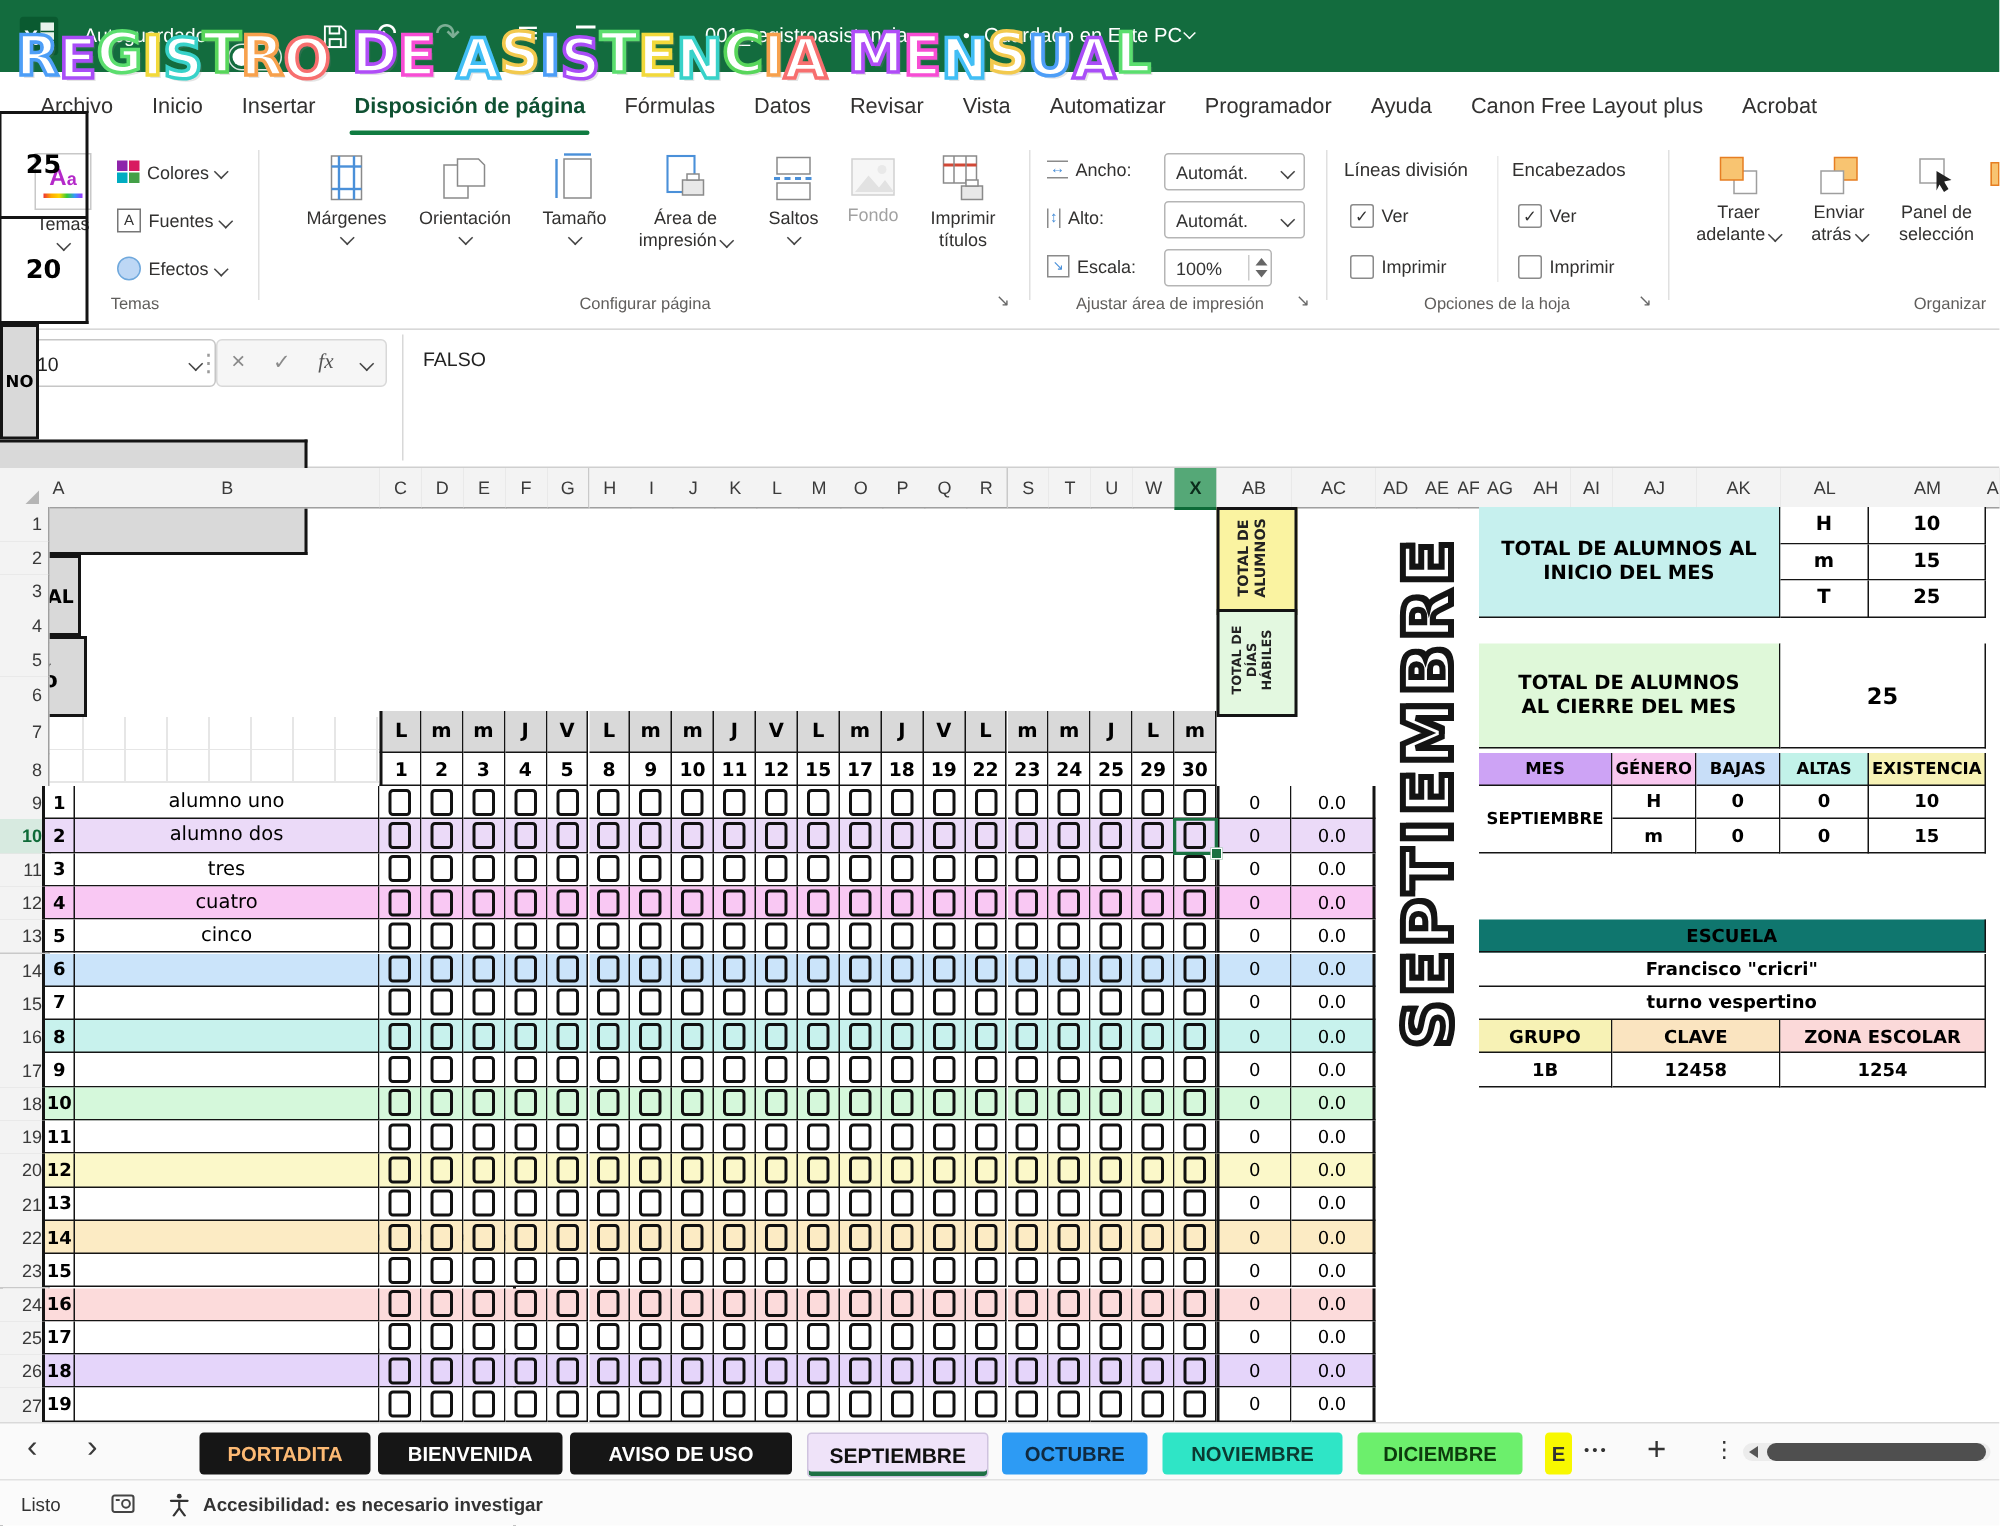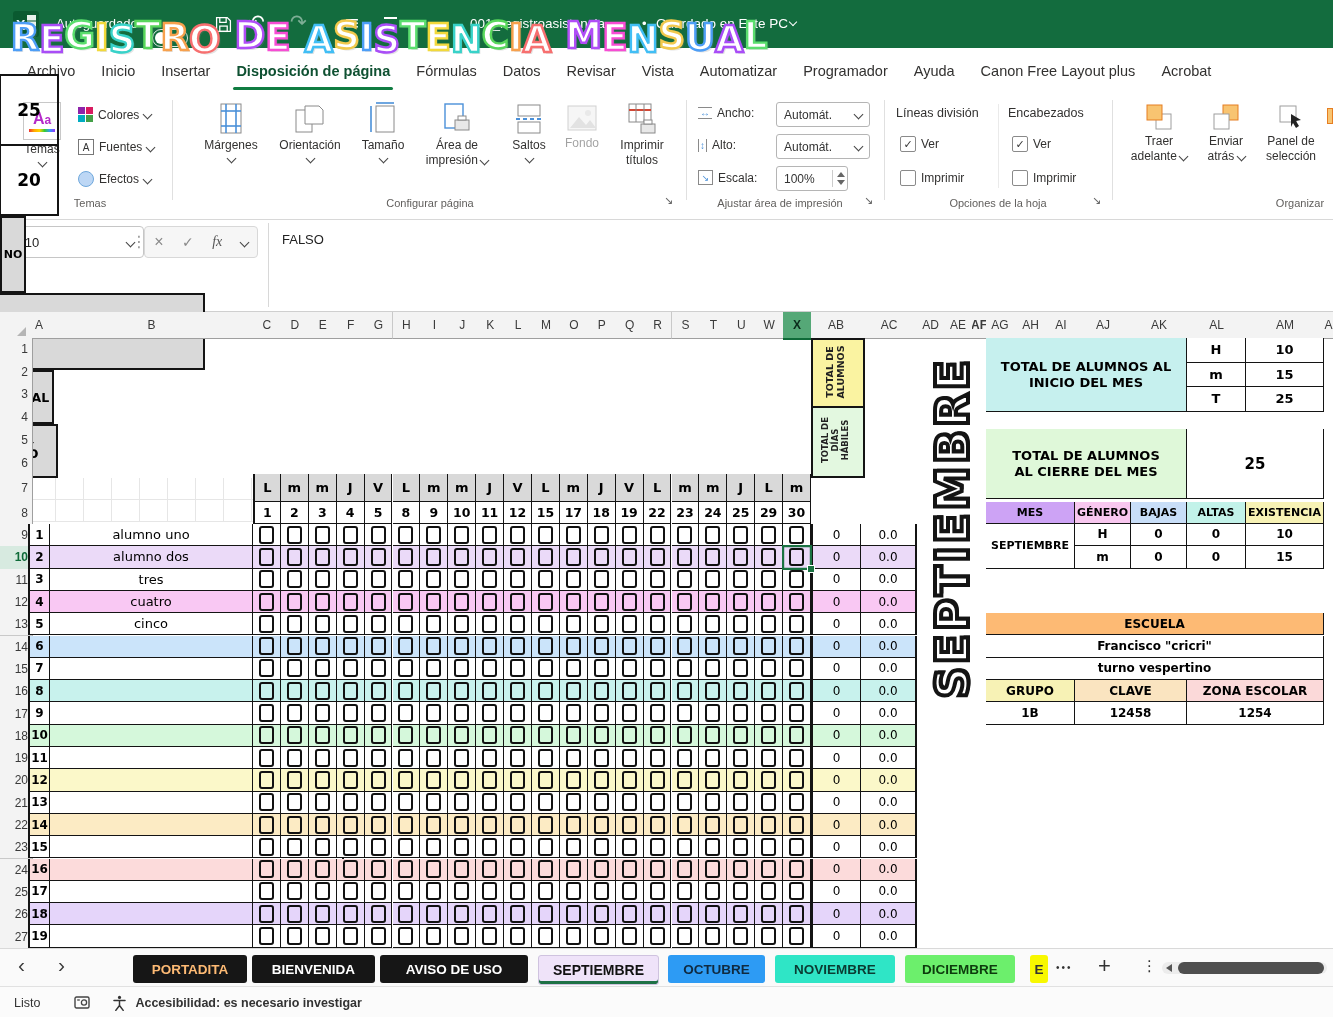--- a/index.html
+++ b/index.html
@@ -350,21 +350,21 @@
       <div class="colhdr" style="left: 643.6px; width: 27.9px;">R</div>
       <div class="colhdr" style="left: 671.5px; width: 27.9px;">S</div>
       <div class="colhdr" style="left: 699.4px; width: 27.9px;">T</div>
       <div class="colhdr" style="left: 727.3px; width: 27.9px;">U</div>
       <div class="colhdr" style="left: 755.2px; width: 27.9px;">W</div>
       <div class="colhdr selcol" style="left: 783.1px; width: 27.9px;">X</div>
       <div class="colhdr" style="left: 811px; width: 50px;">AB</div>
       <div class="colhdr" style="left: 861px; width: 56px;">AC</div>
       <div class="colhdr" style="left: 917px; width: 27px;">AD</div>
       <div class="colhdr" style="left: 944px; width: 28px;">AE</div>
-      <div class="colhdr" style="left: 972px; width: 14px; font-weight: bold;">AF</div>
+      <div class="colhdr" style="left: 972px; width: 14px;">AF</div>
       <div class="colhdr" style="left: 986px; width: 28px;">AG</div>
       <div class="colhdr" style="left: 1014px; width: 33px;">AH</div>
       <div class="colhdr" style="left: 1047px; width: 28px;">AI</div>
       <div class="colhdr" style="left: 1075px; width: 56px;">AJ</div>
       <div class="colhdr" style="left: 1131px; width: 56px;">AK</div>
       <div class="colhdr" style="left: 1187px; width: 59px;">AL</div>
       <div class="colhdr" style="left: 1246px; width: 78px;">AM</div>
       <div class="colhdr" style="left: 1324px; width: 9px;">A</div>
       <div class="rowhdr" style="top: 338px; height: 22.6px;">1</div>
       <div class="rowhdr" style="top: 360.6px; height: 22.6px;">2</div>
@@ -1726,21 +1726,21 @@
       <div class="comic abs" style="left: 986px; top: 524px; width: 89px; height: 44.6px; background: rgb(255, 255, 255); border-right: 1px solid rgb(20, 20, 20); border-bottom: 1px solid rgb(20, 20, 20); display: flex; align-items: center; justify-content: center; font-size: 11px; font-weight: bold; text-align: center; line-height: 1.2;">SEPTIEMBRE</div>
       <div class="comic abs" style="left: 1075px; top: 524px; width: 56px; height: 22.3px; background: rgb(255, 255, 255); border-right: 1px solid rgb(20, 20, 20); border-bottom: 1px solid rgb(20, 20, 20); display: flex; align-items: center; justify-content: center; font-size: 12px; font-weight: bold; text-align: center; line-height: 1.2;">H</div>
       <div class="comic abs" style="left: 1131px; top: 524px; width: 56px; height: 22.3px; background: rgb(255, 255, 255); border-right: 1px solid rgb(20, 20, 20); border-bottom: 1px solid rgb(20, 20, 20); display: flex; align-items: center; justify-content: center; font-size: 12px; font-weight: 600; text-align: center; line-height: 1.2;">0</div>
       <div class="comic abs" style="left: 1187px; top: 524px; width: 59px; height: 22.3px; background: rgb(255, 255, 255); border-right: 1px solid rgb(20, 20, 20); border-bottom: 1px solid rgb(20, 20, 20); display: flex; align-items: center; justify-content: center; font-size: 12px; font-weight: 600; text-align: center; line-height: 1.2;">0</div>
       <div class="comic abs" style="left: 1246px; top: 524px; width: 78px; height: 22.3px; background: rgb(255, 255, 255); border-right: 1px solid rgb(20, 20, 20); border-bottom: 1px solid rgb(20, 20, 20); display: flex; align-items: center; justify-content: center; font-size: 12px; font-weight: 600; text-align: center; line-height: 1.2;">10</div>
       <div class="comic abs" style="left: 1075px; top: 546.3px; width: 56px; height: 22.3px; background: rgb(255, 255, 255); border-right: 1px solid rgb(20, 20, 20); border-bottom: 1px solid rgb(20, 20, 20); display: flex; align-items: center; justify-content: center; font-size: 12px; font-weight: bold; text-align: center; line-height: 1.2;">m</div>
       <div class="comic abs" style="left: 1131px; top: 546.3px; width: 56px; height: 22.3px; background: rgb(255, 255, 255); border-right: 1px solid rgb(20, 20, 20); border-bottom: 1px solid rgb(20, 20, 20); display: flex; align-items: center; justify-content: center; font-size: 12px; font-weight: 600; text-align: center; line-height: 1.2;">0</div>
       <div class="comic abs" style="left: 1187px; top: 546.3px; width: 59px; height: 22.3px; background: rgb(255, 255, 255); border-right: 1px solid rgb(20, 20, 20); border-bottom: 1px solid rgb(20, 20, 20); display: flex; align-items: center; justify-content: center; font-size: 12px; font-weight: 600; text-align: center; line-height: 1.2;">0</div>
       <div class="comic abs" style="left: 1246px; top: 546.3px; width: 78px; height: 22.3px; background: rgb(255, 255, 255); border-right: 1px solid rgb(20, 20, 20); border-bottom: 1px solid rgb(20, 20, 20); display: flex; align-items: center; justify-content: center; font-size: 12px; font-weight: 600; text-align: center; line-height: 1.2;">15</div>
       <div style="left: 985px; top: 501px; width: 340px; height: 68.6px; border: 2px solid rgb(20, 20, 20); pointer-events: none;"></div>
-      <div class="comic abs" style="left: 986px; top: 613.2px; width: 338px; height: 22.3px; background: #fdba74; border-right: 1px solid rgb(20, 20, 20); border-bottom: 1px solid rgb(20, 20, 20); display: flex; align-items: center; justify-content: center; font-size: 12px; font-weight: bold; text-align: center; line-height: 1.2;">ESCUELA</div>
+      <div class="comic abs" style="left: 986px; top: 613.2px; width: 338px; height: 22.3px; background: #0f766e; border-right: 1px solid rgb(20, 20, 20); border-bottom: 1px solid rgb(20, 20, 20); display: flex; align-items: center; justify-content: center; font-size: 12px; font-weight: bold; text-align: center; line-height: 1.2;">ESCUELA</div>
       <div class="comic abs" style="left: 986px; top: 635.5px; width: 338px; height: 22.3px; background: rgb(255, 255, 255); border-right: 1px solid rgb(20, 20, 20); border-bottom: 1px solid rgb(20, 20, 20); display: flex; align-items: center; justify-content: center; font-size: 12px; font-weight: 600; text-align: center; line-height: 1.2;">Francisco "cricri"</div>
       <div class="comic abs" style="left: 986px; top: 657.8px; width: 338px; height: 22.3px; background: rgb(255, 255, 255); border-right: 1px solid rgb(20, 20, 20); border-bottom: 1px solid rgb(20, 20, 20); display: flex; align-items: center; justify-content: center; font-size: 12px; font-weight: 600; text-align: center; line-height: 1.2;">turno vespertino</div>
       <div class="comic abs" style="left: 986px; top: 680.1px; width: 89px; height: 22.3px; background: rgb(247, 242, 181); border-right: 1px solid rgb(20, 20, 20); border-bottom: 1px solid rgb(20, 20, 20); display: flex; align-items: center; justify-content: center; font-size: 12px; font-weight: bold; text-align: center; line-height: 1.2;">GRUPO</div>
       <div class="comic abs" style="left: 1075px; top: 680.1px; width: 112px; height: 22.3px; background: rgb(250, 228, 192); border-right: 1px solid rgb(20, 20, 20); border-bottom: 1px solid rgb(20, 20, 20); display: flex; align-items: center; justify-content: center; font-size: 12px; font-weight: bold; text-align: center; line-height: 1.2;">CLAVE</div>
       <div class="comic abs" style="left: 1187px; top: 680.1px; width: 137px; height: 22.3px; background: rgb(251, 217, 217); border-right: 1px solid rgb(20, 20, 20); border-bottom: 1px solid rgb(20, 20, 20); display: flex; align-items: center; justify-content: center; font-size: 12px; font-weight: bold; text-align: center; line-height: 1.2;">ZONA ESCOLAR</div>
       <div class="comic abs" style="left: 986px; top: 702.4px; width: 89px; height: 22.3px; background: rgb(255, 255, 255); border-right: 1px solid rgb(20, 20, 20); border-bottom: 1px solid rgb(20, 20, 20); display: flex; align-items: center; justify-content: center; font-size: 12px; font-weight: 600; text-align: center; line-height: 1.2;">1B</div>
       <div class="comic abs" style="left: 1075px; top: 702.4px; width: 112px; height: 22.3px; background: rgb(255, 255, 255); border-right: 1px solid rgb(20, 20, 20); border-bottom: 1px solid rgb(20, 20, 20); display: flex; align-items: center; justify-content: center; font-size: 12px; font-weight: 600; text-align: center; line-height: 1.2;">12458</div>
       <div class="comic abs" style="left: 1187px; top: 702.4px; width: 137px; height: 22.3px; background: rgb(255, 255, 255); border-right: 1px solid rgb(20, 20, 20); border-bottom: 1px solid rgb(20, 20, 20); display: flex; align-items: center; justify-content: center; font-size: 12px; font-weight: 600; text-align: center; line-height: 1.2;">1254</div>
       <div style="left: 985px; top: 612.2px; width: 340px; height: 113.5px; border: 2px solid rgb(20, 20, 20); pointer-events: none;"></div>
     </div>

